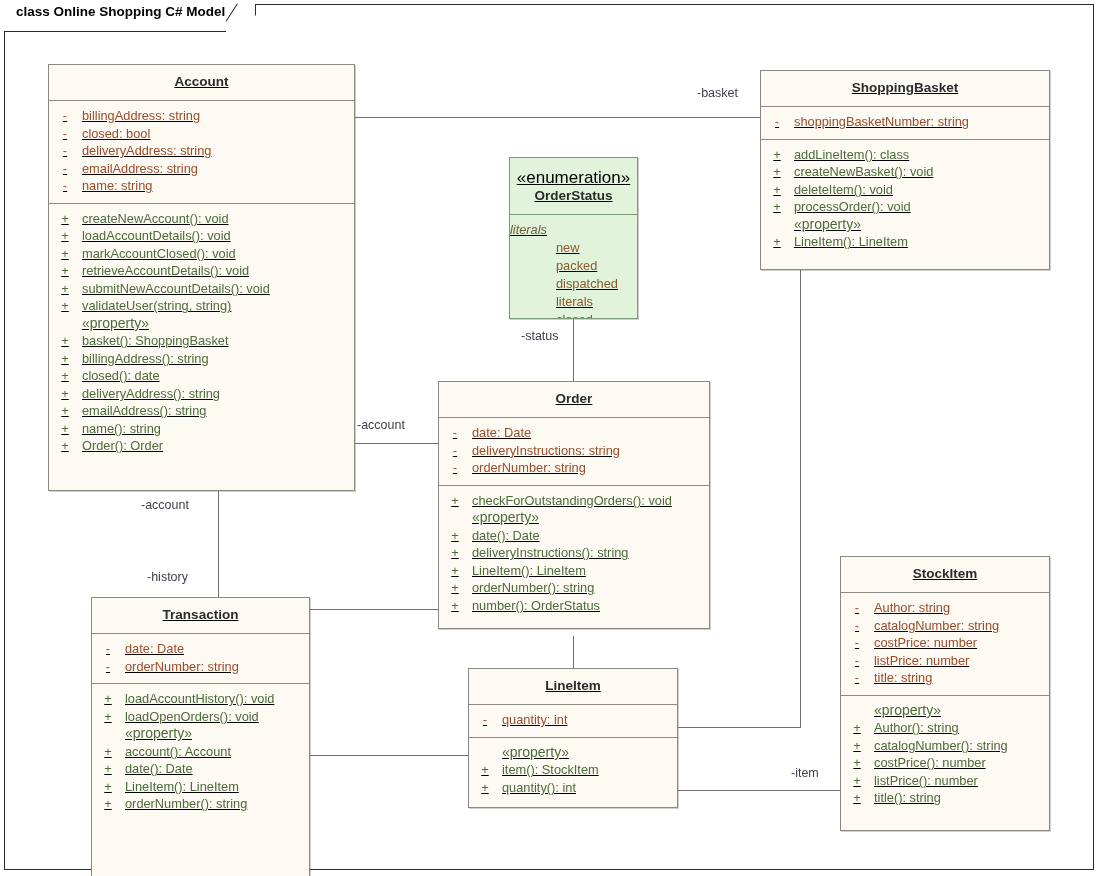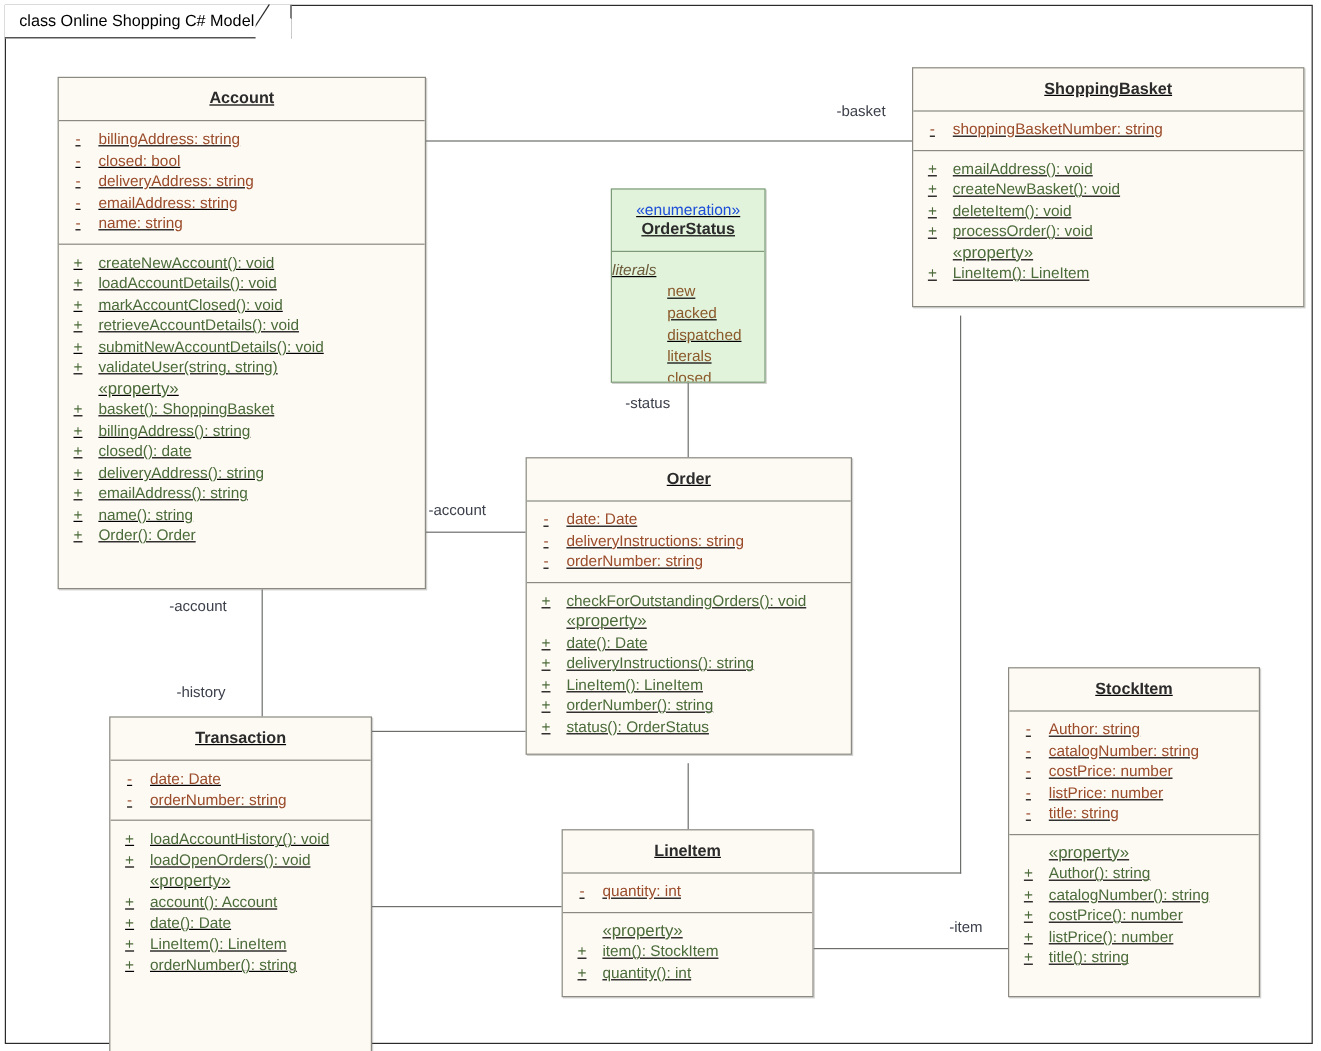--- a/index.html
+++ b/index.html
@@ -22,27 +22,27 @@
     left: 4px; top: 4px;
     width: 1090px; height: 866px;
     border: 1.5px solid #2b2b2b;
     background: transparent;
   }
   .frame-tab {
     position: absolute;
     left: 4px; top: 4px;
     height: 28px;
     padding: 0 30px 0 12px;
-    display: flex; align-items: center;
+    display: flex; align-items: flex-start;
     border: 1.5px solid #2b2b2b;
     border-left: none;
     border-top: none;
     background: #ffffff;
     font-size: 13.5px;
-    font-weight: normal;
+    font-weight: bold;
     color: #000000;
     white-space: nowrap;
     z-index: 6;
   }
   .frame-tab .tab-cut {
     position: absolute;
     right: -1px; top: -2px;
     width: 30px; height: 31px;
     overflow: hidden;
   }
@@ -89,22 +89,22 @@
     text-align: center;
     font-size: 13.5px;
     font-weight: bold;
     color: #2b2b2b;
     padding: 9px 6px 9px 6px;
     line-height: 1.25;
   }
   .uml .stereo {
     display: block;
     font-weight: normal;
-    font-size: 13px;
-    color: #1d4ed8;
+    font-size: 17px;
+    color: #000000;
   }
   .uml .sep {
     height: 1.3px;
     background: #8a8a82;
   }
   .uml .compartment {
     padding: 6px 0 8px 0;
   }
   .row {
     display: flex;
@@ -264,34 +264,34 @@
           <span class="vis">+</span>
           <span class="txt">name(): string</span>
         </div>
       <div class="row op">
           <span class="vis">+</span>
           <span class="txt">Order(): Order</span>
         </div>
     </div>
   </div>
 
-  <div class="uml" style="left:760px; top:56px; width:327px; height:200px;">
+  <div class="uml" style="left:760px; top:70px; width:290px; height:200px;">
     <div class="title">ShoppingBasket</div>
     <div class="sep"></div>
     <div class="compartment">
       <div class="row attr">
           <span class="vis">-</span>
           <span class="txt">shoppingBasketNumber: string</span>
         </div>
     </div>
     <div class="sep"></div>
     <div class="compartment">
       <div class="row op">
           <span class="vis">+</span>
-          <span class="txt">emailAddress(): void</span>
+          <span class="txt">addLineItem(): class</span>
         </div>
       <div class="row op">
           <span class="vis">+</span>
           <span class="txt">createNewBasket(): void</span>
         </div>
       <div class="row op">
           <span class="vis">+</span>
           <span class="txt">deleteItem(): void</span>
         </div>
       <div class="row op">
@@ -357,21 +357,21 @@
       <div class="row op">
           <span class="vis">+</span>
           <span class="txt">LineItem(): LineItem</span>
         </div>
       <div class="row op">
           <span class="vis">+</span>
           <span class="txt">orderNumber(): string</span>
         </div>
       <div class="row op">
           <span class="vis">+</span>
-          <span class="txt">status(): OrderStatus</span>
+          <span class="txt">number(): OrderStatus</span>
         </div>
     </div>
   </div>
 
   <div class="uml" style="left:91px; top:597px; width:219px; height:285px;">
     <div class="title">Transaction</div>
     <div class="sep"></div>
     <div class="compartment">
       <div class="row attr">
           <span class="vis">-</span>
@@ -405,21 +405,21 @@
           <span class="vis">+</span>
           <span class="txt">LineItem(): LineItem</span>
         </div>
       <div class="row op">
           <span class="vis">+</span>
           <span class="txt">orderNumber(): string</span>
         </div>
     </div>
   </div>
 
-  <div class="uml" style="left:468px; top:691px; width:210px; height:140px;">
+  <div class="uml" style="left:468px; top:668px; width:210px; height:140px;">
     <div class="title">LineItem</div>
     <div class="sep"></div>
     <div class="compartment">
       <div class="row attr">
           <span class="vis">-</span>
           <span class="txt">quantity: int</span>
         </div>
     </div>
     <div class="sep"></div>
     <div class="compartment">

